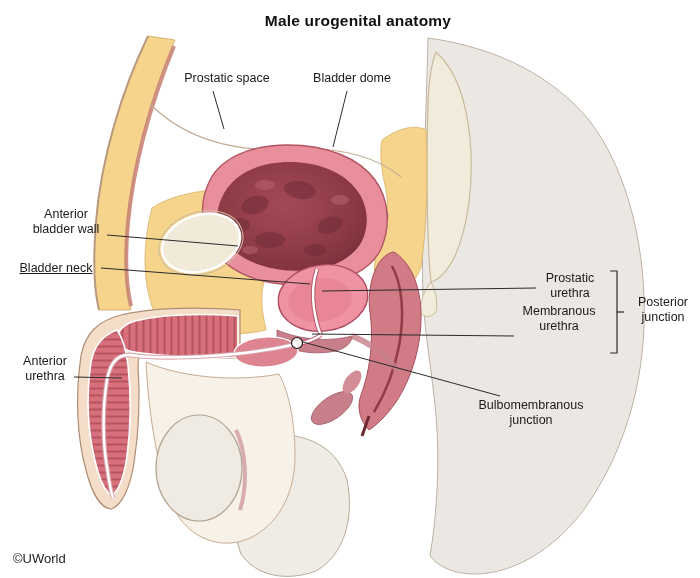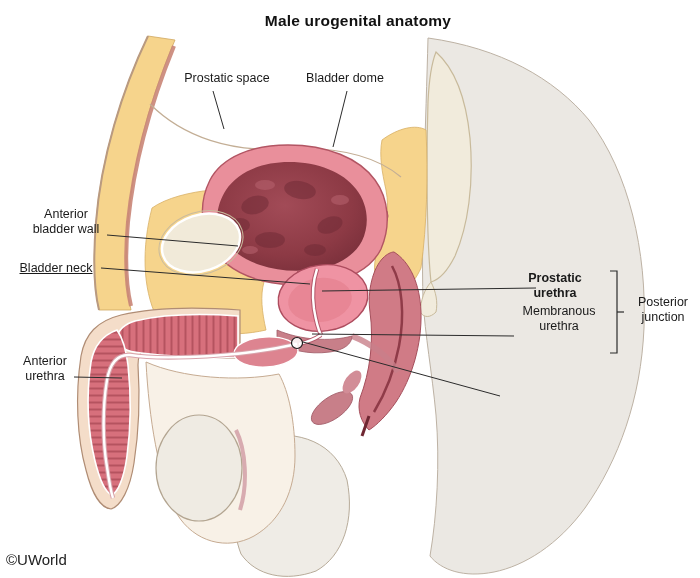--- a/index.html
+++ b/index.html
@@ -9,21 +9,21 @@
   }
   .fig-title{
     position:absolute;top:12px;left:8px;width:100%;text-align:center;
     font-size:15.5px;font-weight:bold;color:#111;letter-spacing:.2px;
   }
   .label{
     position:absolute;font-size:12.5px;line-height:1.18;color:#1a1a1a;
     white-space:pre-line;text-align:center;
   }
   .credit{
-    position:absolute;left:6px;top:551px;font-size:15px;color:#222;
+    position:absolute;left:13px;top:551px;font-size:13px;color:#222;
   }
   svg{position:absolute;left:0;top:0;}
 </style>
 </head>
 <body>
 
 <div class="stage">
 
   <svg width="700" height="578" viewBox="0 0 700 578">
     <defs>
@@ -128,27 +128,29 @@
       <line x1="500" y1="396" x2="303" y2="342"></line>
       <line x1="74" y1="377" x2="122" y2="378"></line>
       <polyline points="610,271 617,271 617,353 610,353" stroke-width="1.2"></polyline>
       <line x1="617" y1="312" x2="624" y2="312" stroke-width="1.2"></line>
     </g>
   </svg>
 
   <div class="fig-title">Male urogenital anatomy</div>
 
   <div class="label" style="left:162px;top:71px;width:130px;">Prostatic space</div>
-  <div class="label" style="left:290px;top:71px;width:110px;">Bladder dome</div>
+  <div class="label" style="left:297px;top:71px;width:110px;">Bladder dome</div>
   <div class="label" style="left:16px;top:207px;width:100px;">Anterior
 bladder wall</div>
   <div class="label" style="left:8px;top:261px;width:96px;text-decoration:underline;">Bladder neck</div>
-  <div class="label" style="left:515px;top:271px;width:80px;font-weight:bold;">Prostatic
+  <div class="label" style="left:530px;top:271px;width:80px;">Prostatic
 urethra</div>
   <div class="label" style="left:511px;top:304px;width:96px;">Membranous
 urethra</div>
   <div class="label" style="left:627px;top:295px;width:72px;">Posterior
 junction</div>
   <div class="label" style="left:13px;top:354px;width:64px;">Anterior
 urethra</div>
+  <div class="label" style="left:461px;top:398px;width:140px;">Bulbomembranous
+junction</div>
 
   <div class="credit">©UWorld</div>
 </div>
 
 </body></html>

